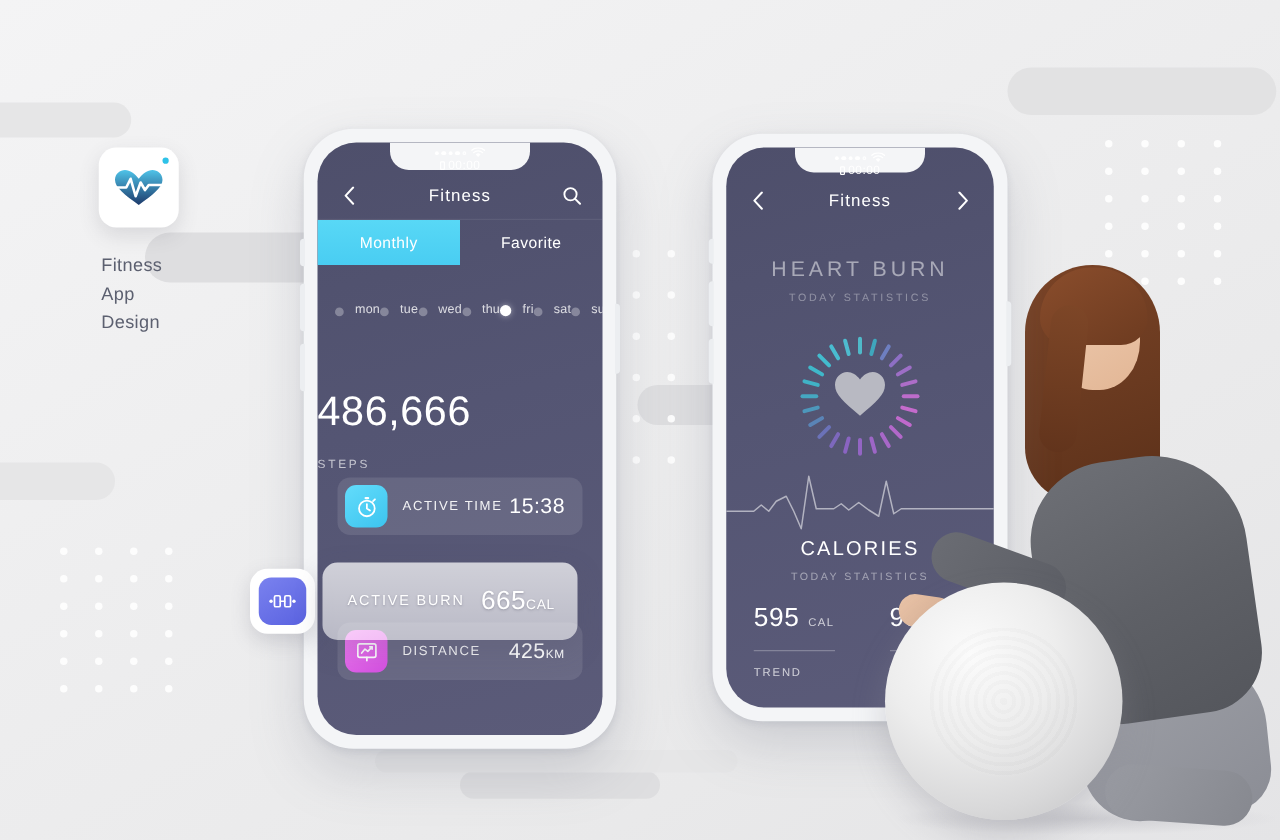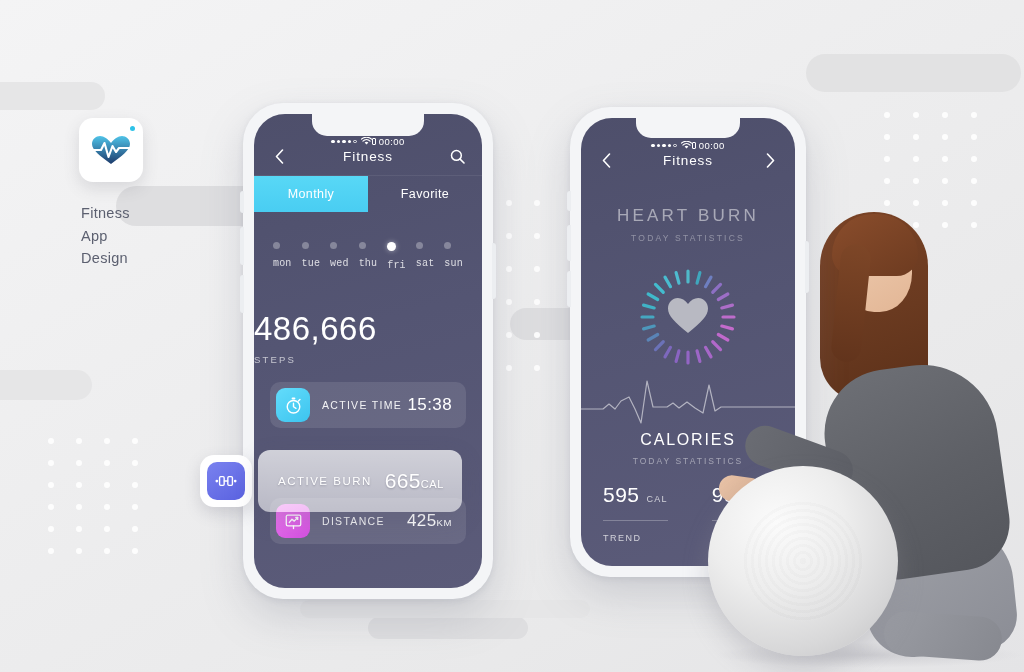--- a/index.html
+++ b/index.html
@@ -40,23 +40,23 @@
   .phone .btn-r { position:absolute; right:-3px; background:#eceef1; border-radius:0 3px 3px 0; width:4px; }
 
   #phone-left  { left:243px; top:103px; width:250px; height:496px; }
   #phone-right { left:570px; top:107px; width:236px; height:470px; }
 
   .notch { position:absolute; left:50%; transform:translateX(-50%); top:0;
            width:112px; height:22px; background:#f4f5f7;
            border-radius:0 0 15px 15px; z-index:4; }
   #phone-right .notch { width:104px; height:20px; }
 
-  .statusbar { position:absolute; top:16px; left:0; right:0; height:23px;
-           display:flex; align-items:center; justify-content:center;
-           padding:0 14px; color:#fff; font-size:8.5px; letter-spacing:.4px; z-index:5; }
+  .statusbar { position:absolute; top:4px; left:0; right:0; height:23px;
+           display:flex; align-items:center; justify-content:flex-start;
+           padding:0 14px; color:#fff; font-size:8.5px; letter-spacing:.4px; z-index:5;flex-direction:column; }
   .sb-left { display:flex; align-items:center; gap:4px; }
   .sig { display:flex; gap:2px; align-items:center; }
   .sig i { width:3.5px; height:3.5px; border-radius:50%; background:#fff; }
   .sig i.off { background:transparent; border:1px solid rgba(255,255,255,.85); width:3.5px; height:3.5px; }
   .sb-right { display:flex; align-items:center; gap:3px; font-size:9.5px; }
   .batt { width:4px; height:7.5px; border:1px solid #fff; border-radius:1px; position:relative; }
   .batt:after { content:""; position:absolute; left:1px; right:1px; top:1px; bottom:3px; background:#fff; }
 
   .navbar { position:absolute; top:23px; left:0; right:0; height:38px;
             display:flex; align-items:center; justify-content:space-between;
@@ -66,28 +66,28 @@
 
   
   .tabs { position:absolute; top:61px; left:0; right:0; height:37px; display:flex;
           border-top:1px solid rgba(255,255,255,.07); }
   .tab { flex:1; display:flex; align-items:center; justify-content:center;
          color:#fff; font-size:12.5px; letter-spacing:.4px; cursor:pointer; }
   .tab.active { background:linear-gradient(180deg,#58d8f6 0%,#49cdf2 100%); }
 
   
   .weekdays { position:absolute; top:128px; left:0; right:0; display:flex; justify-content:space-around; padding:0 14px; }
-  .wd { display:flex; flex-direction:column; align-items:flex-start; gap:9px; cursor:pointer;font-family:Liberation Mono, monospace; }
+  .wd { display:flex; align-items:flex-end; gap:9px; cursor:pointer; }
   .wd .dot { width:7px; height:7px; border-radius:50%; background:rgba(255,255,255,.30); }
   .wd.sel .dot { background:#fff; width:9px; height:9px; box-shadow:0 0 5px rgba(255,255,255,.5); }
   .wd .lbl { color:rgba(255,255,255,.80); font-size:10px; letter-spacing:.2px; }
 
   .steps-wrap { position:absolute; top:196px; left:0; right:0; text-align:left; }
   .steps-num { color:#fff; font-size:33px; letter-spacing:.5px; font-weight:400; }
-  .steps-lbl { color:rgba(255,255,255,.66); font-size:9.5px; letter-spacing:2.2px; margin-top:6px; }
+  .steps-lbl { color:rgba(255,255,255,.66); font-size:9.5px; letter-spacing:2.2px; margin-top:18px; }
 
   .cards { position:absolute; top:268px; left:16px; right:16px; display:flex; flex-direction:column; gap:12px; }
   .card { height:46px; border-radius:10px; background:rgba(255,255,255,.10);
           display:flex; align-items:center; padding:0 14px 0 6px; cursor:pointer; }
   .card .cicon { width:34px; height:34px; border-radius:9px; display:flex;
           align-items:center; justify-content:center; flex:0 0 34px; }
   .card .clbl { color:rgba(255,255,255,.92); font-size:10.5px; letter-spacing:1.3px; margin-left:12px; flex:1; }
   .card .cval { color:#fff; font-size:17px; letter-spacing:.4px; white-space:nowrap; }
   .card .cval small { font-size:9.5px; letter-spacing:.6px; }
 

